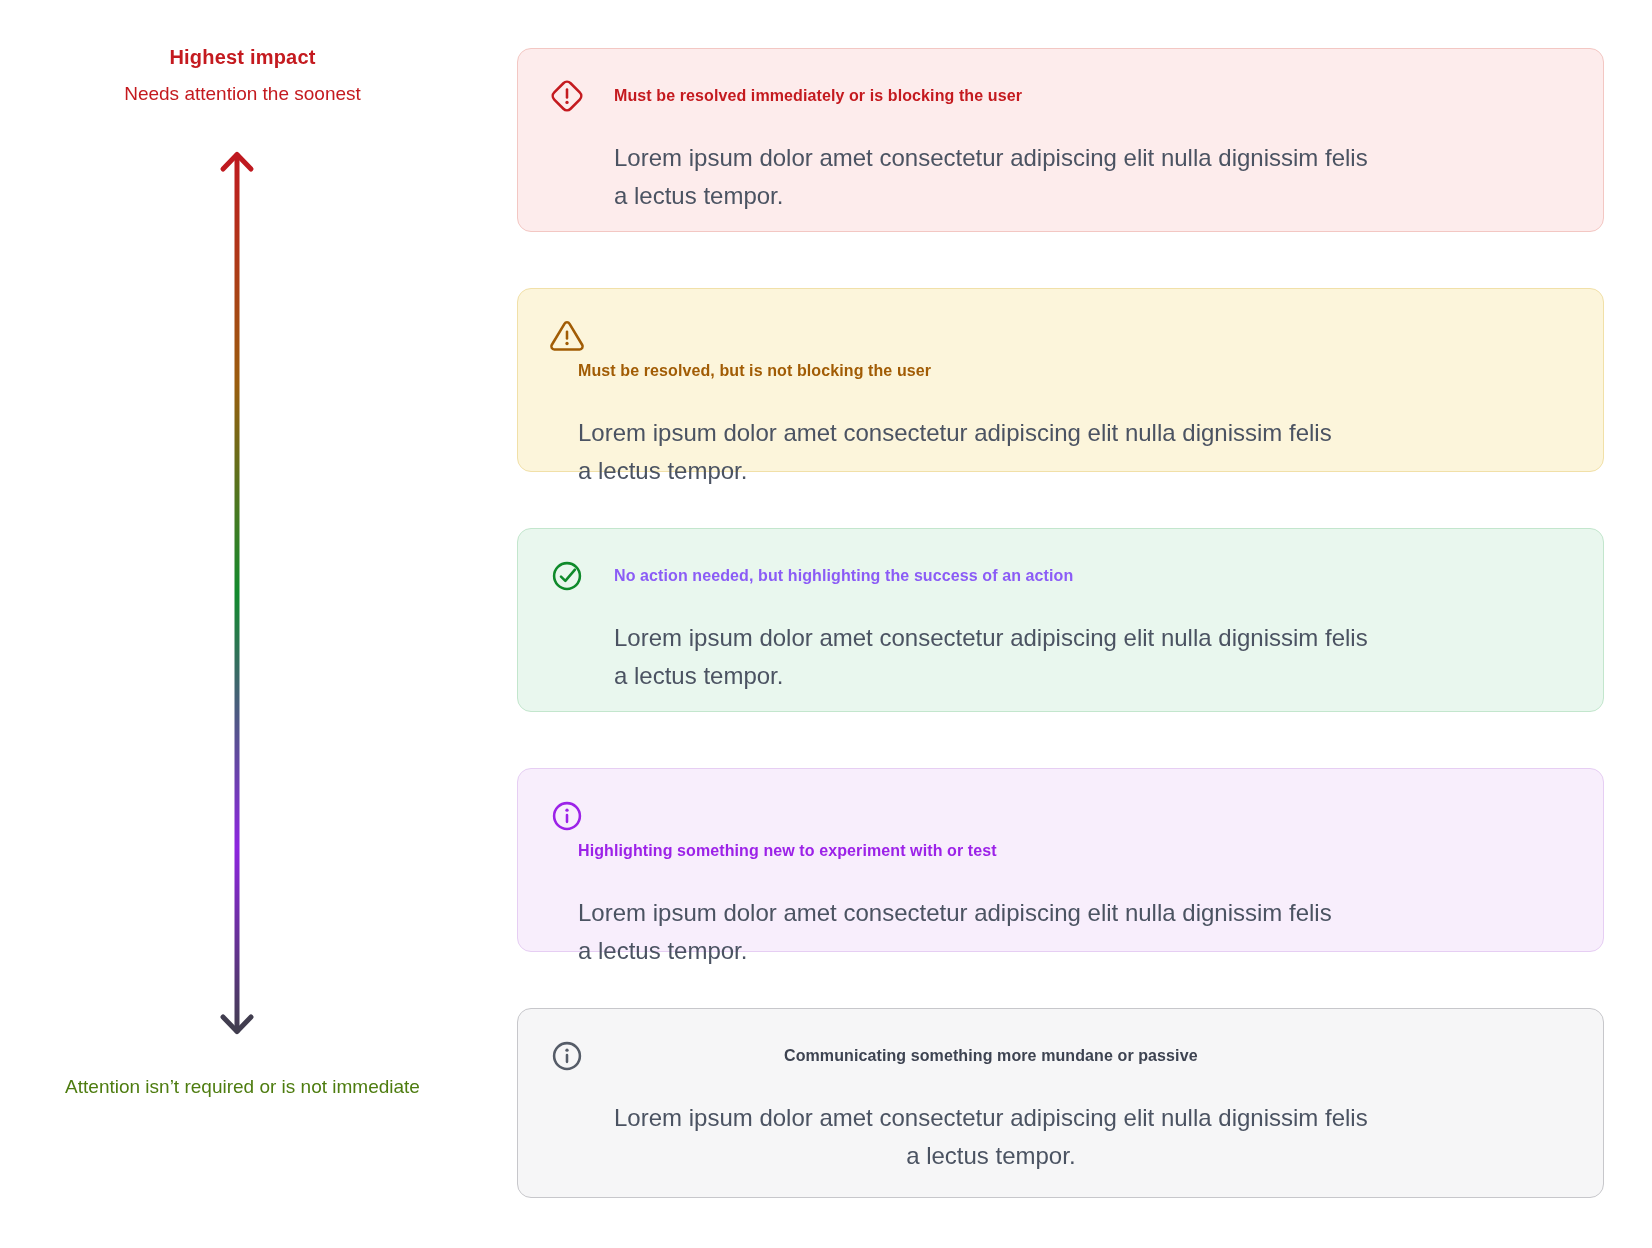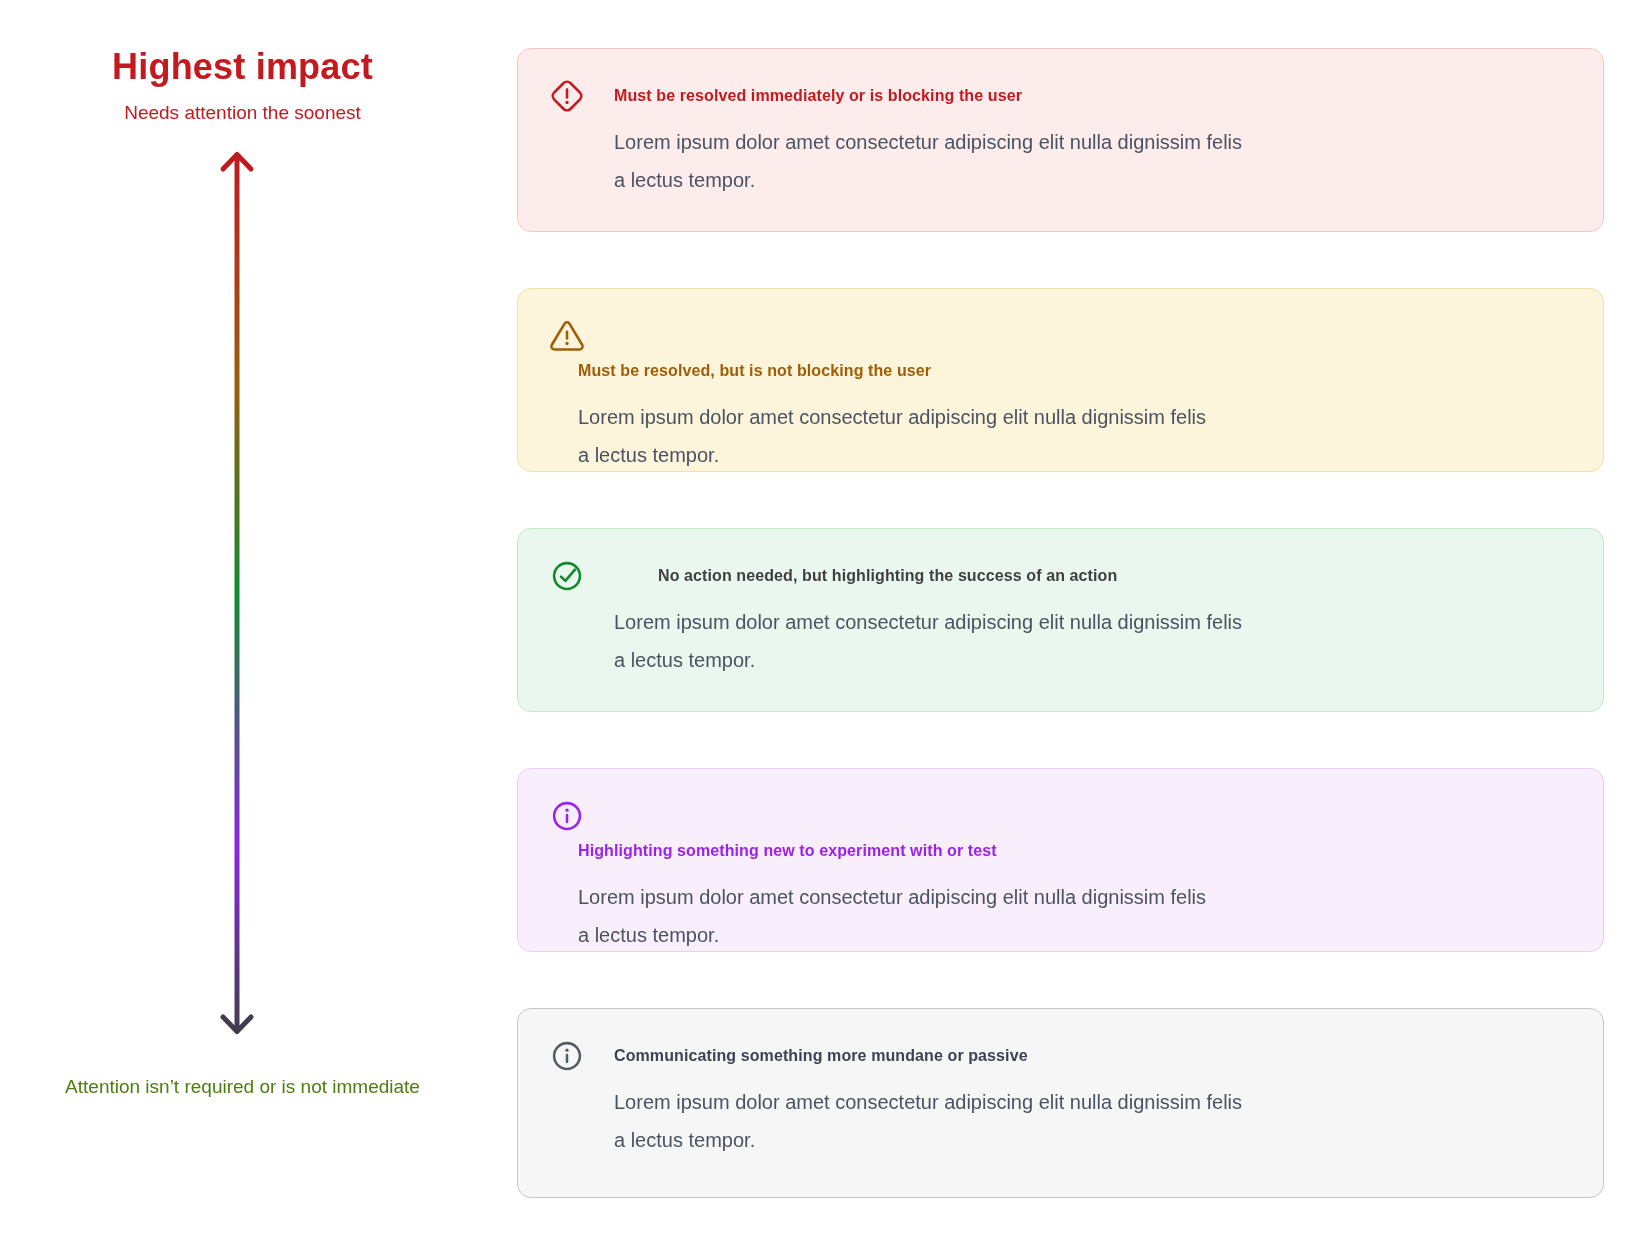--- a/index.html
+++ b/index.html
@@ -28,21 +28,21 @@
     width: 100%;
     text-align: center;
   }
   .axis-bottom {
     position: absolute;
     top: 1062px; left: 0;
     width: 100%;
     text-align: center;
   }
   .axis-title {
-    font-size: 36px;
+    font-size: 20px;
     font-weight: 700;
     letter-spacing: 0.2px;
   }
   .axis-sub {
     margin-top: 14px;
     font-size: 19px;
     font-weight: 400;
   }
   .arrow-svg {
     position: absolute;
@@ -81,22 +81,22 @@
     min-width: 0;
   }
   .card-title {
     font-size: 16px;
     font-weight: 700;
     line-height: 34px;
     letter-spacing: 0.1px;
     white-space: nowrap;
   }
   .card-body {
-    margin-top: 10px;
-    font-size: 20px;
+    margin-top: 26px;
+    font-size: 24px;
     font-weight: 400;
     line-height: 38px;
   }
   .card-body span { display: block; white-space: nowrap; }
 </style>
 </head>
 <body>
 
 <div class="canvas">
 
@@ -163,21 +163,21 @@
     </div>
 
     <div class="card" style="background: rgb(233, 247, 238); border-color: rgb(195, 230, 205);">
       <span class="icon" style="color: rgb(15, 138, 43);">
         <svg viewBox="0 0 24 24" fill="none" stroke="currentColor" stroke-width="1.7" stroke-linecap="round" stroke-linejoin="round">
           <circle cx="12" cy="12" r="8.6"></circle>
           <path d="M8 12.4l2.9 2.9 6.4-7.5"></path>
         </svg>
       </span>
       <div class="content">
-        <div class="card-title" style="color: #404040; margin-left: 44px;">No action needed, but highlighting the success of an action</div>
+        <div class="card-title" style="color: #8b5cf6;">No action needed, but highlighting the success of an action</div>
         <div class="card-body" style="color: rgb(75, 83, 98);">
           <span>Lorem ipsum dolor amet consectetur adipiscing elit nulla dignissim felis</span>
           <span>a lectus tempor.</span>
         </div>
       </div>
     </div>
 
     <div class="card" style="background: rgb(248, 238, 252); border-color: rgb(230, 206, 243); flex-direction: column;">
       <span class="icon" style="color: rgb(156, 34, 232);">
         <svg viewBox="0 0 24 24" fill="none" stroke="currentColor" stroke-width="1.7" stroke-linecap="round" stroke-linejoin="round">
@@ -188,21 +188,21 @@
       </span>
       <div class="content">
         <div class="card-title" style="color: rgb(156, 34, 232);">Highlighting something new to experiment with or test</div>
         <div class="card-body" style="color: rgb(75, 83, 98);">
           <span>Lorem ipsum dolor amet consectetur adipiscing elit nulla dignissim felis</span>
           <span>a lectus tempor.</span>
         </div>
       </div>
     </div>
 
-    <div class="card" style="background: rgb(246, 246, 247); border-color: rgb(199, 199, 203);">
+    <div class="card" style="background: rgb(246, 246, 247); border-color: rgb(199, 199, 203); text-align: center;">
       <span class="icon" style="color: rgb(85, 92, 104);">
         <svg viewBox="0 0 24 24" fill="none" stroke="currentColor" stroke-width="1.7" stroke-linecap="round" stroke-linejoin="round">
           <circle cx="12" cy="12" r="8.6"></circle>
           <line x1="12" y1="11.3" x2="12" y2="15.9"></line>
           <circle cx="12" cy="8.1" r="1.1" fill="currentColor" stroke="none"></circle>
         </svg>
       </span>
       <div class="content">
         <div class="card-title" style="color: rgb(61, 67, 81);">Communicating something more mundane or passive</div>
         <div class="card-body" style="color: rgb(75, 83, 98);">

